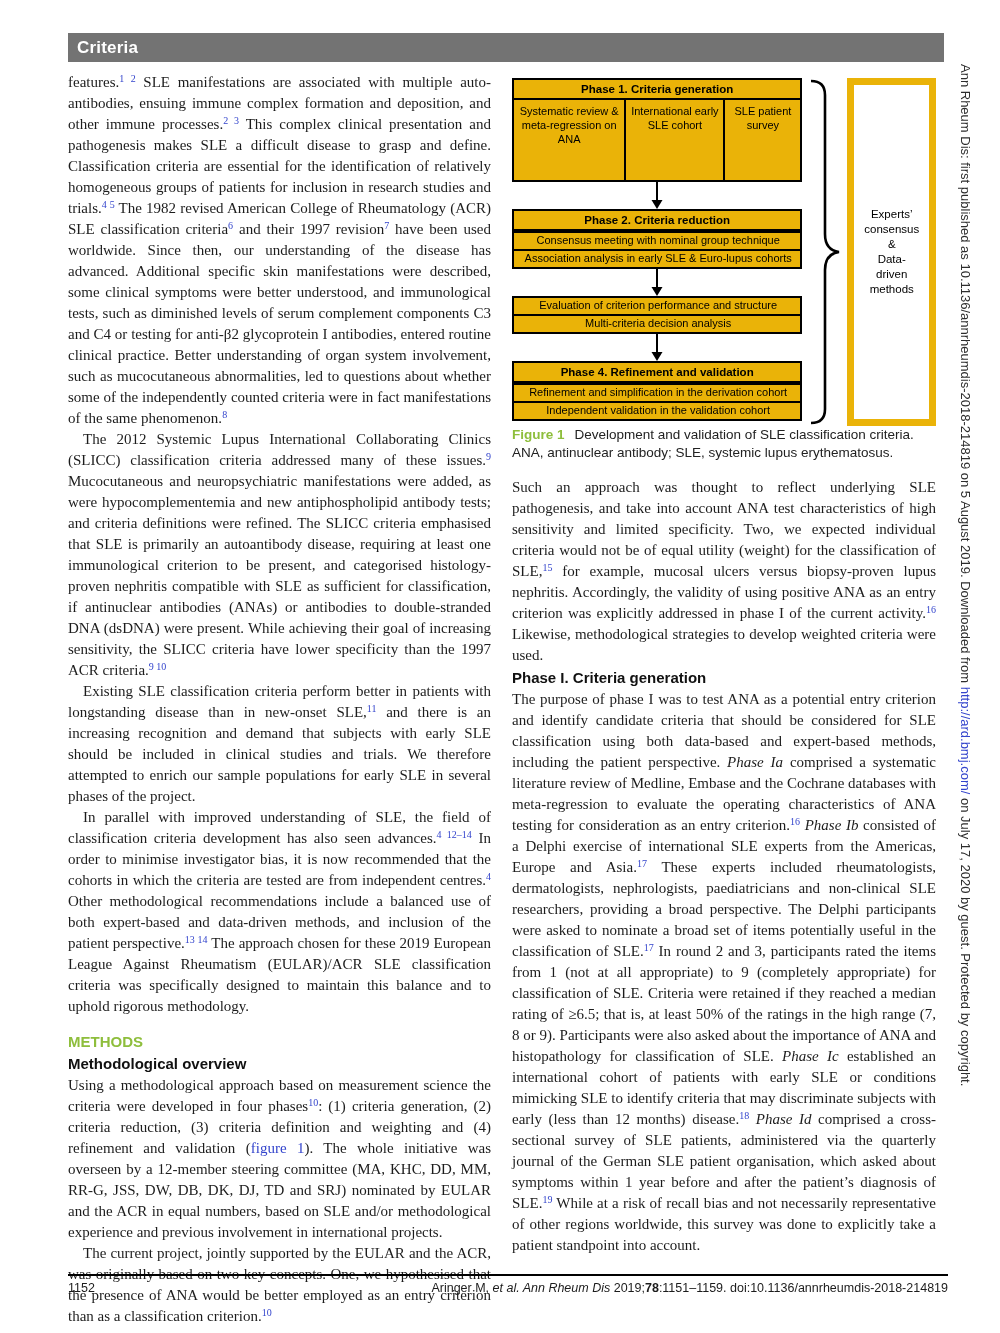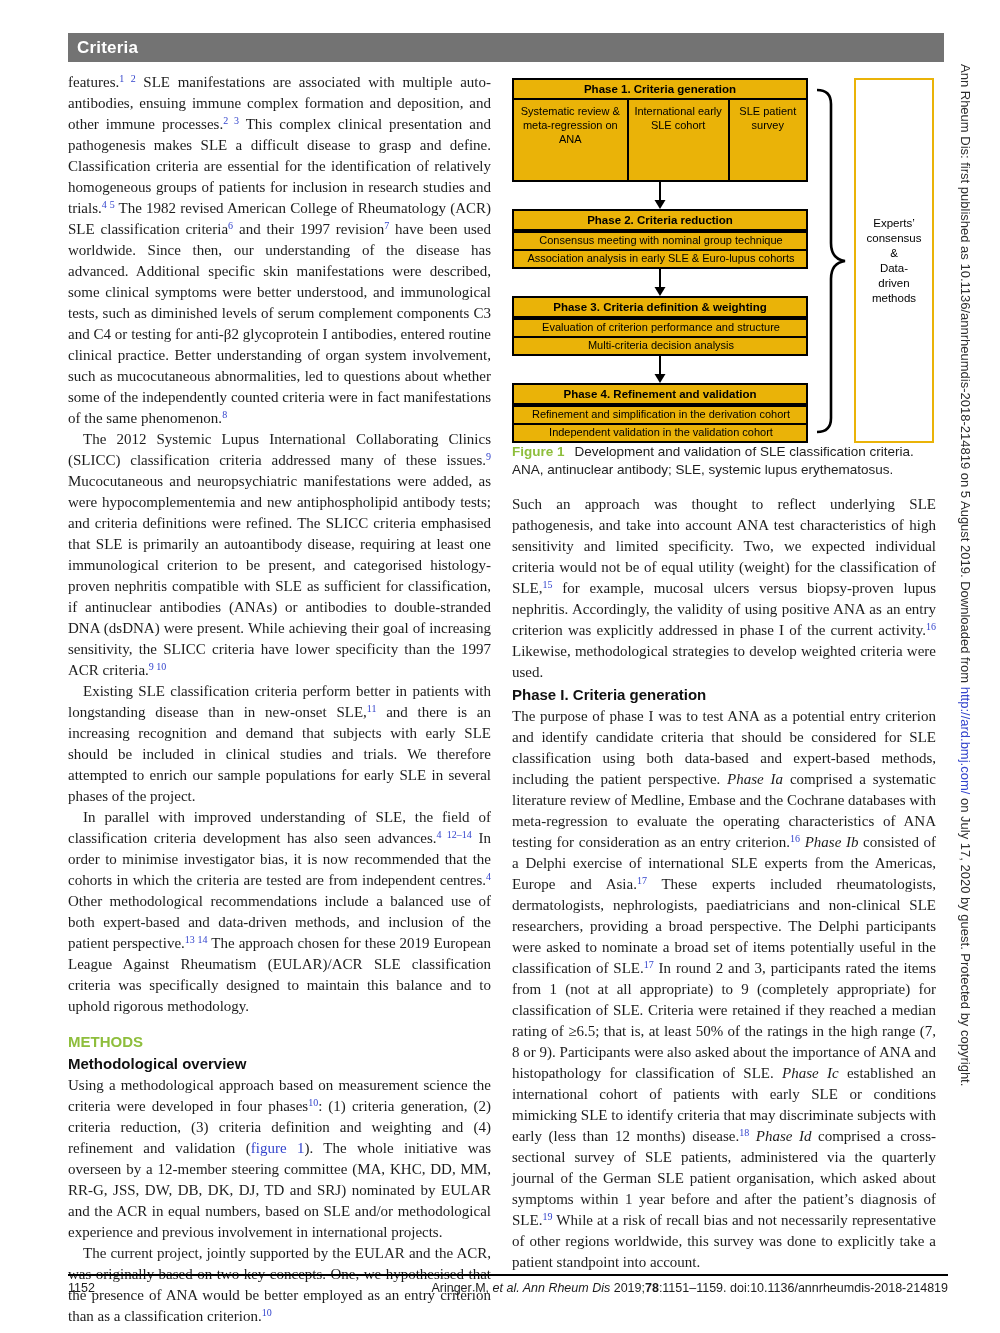--- a/index.html
+++ b/index.html
@@ -56,21 +56,21 @@
   .phase-cell:last-child{border-right:none;}
   .phase-cell.c1{flex:1.2;}
   .phase-cell.c2{flex:1.05;}
   .phase-cell.c3{flex:1.05;text-align:center;}
   .phase-cell.c4{flex:0.8;}
   .phase-row{font-size:11px;line-height:15px;border-top:2px solid #000;padding:0 0 1px 2px;}
   .phase-row:first-of-type{border-top:none;}
   .flow-arrow{height:27px;display:flex;justify-content:center;}
   .brace-col{width:46px;display:flex;align-items:center;justify-content:center;}
   .side-box{
-    width:76px;border:2px solid #eab308;display:flex;align-items:center;justify-content:center;
+    width:76px;border:7px solid #eab308;display:flex;align-items:center;justify-content:center;
     font-size:11.5px;line-height:15px;text-align:center;
   }
   .fig-caption{
     font-family:"Liberation Sans", sans-serif;
     font-size:13.5px;line-height:17.5px;color:#222;text-align:left;
   }
   .fig-caption .cap-label{color:#8ebe3c;font-weight:bold;margin-right:10px;}
   
   .side-note{
     position:absolute;left:958px;top:64px;height:1240px;
@@ -134,21 +134,20 @@
         </div>
 
         <div class="flow-arrow">
           <svg width="14" height="27" viewBox="0 0 14 27">
               <line x1="7" y1="0" x2="7" y2="19" stroke="#000" stroke-width="2"></line>
               <polygon points="1.5,18 12.5,18 7,27" fill="#000"></polygon>
             </svg>
         </div>
 
         <div class="phase-group">
-          <div class="phase-title">Phase 3. Criteria definition &amp; weighting</div>
           <div class="phase-row">Evaluation of criterion performance and structure</div>
           <div class="phase-row">Multi-criteria decision analysis</div>
         </div>
 
         <div class="flow-arrow">
           <svg width="14" height="27" viewBox="0 0 14 27">
               <line x1="7" y1="0" x2="7" y2="19" stroke="#000" stroke-width="2"></line>
               <polygon points="1.5,18 12.5,18 7,27" fill="#000"></polygon>
             </svg>
         </div>

